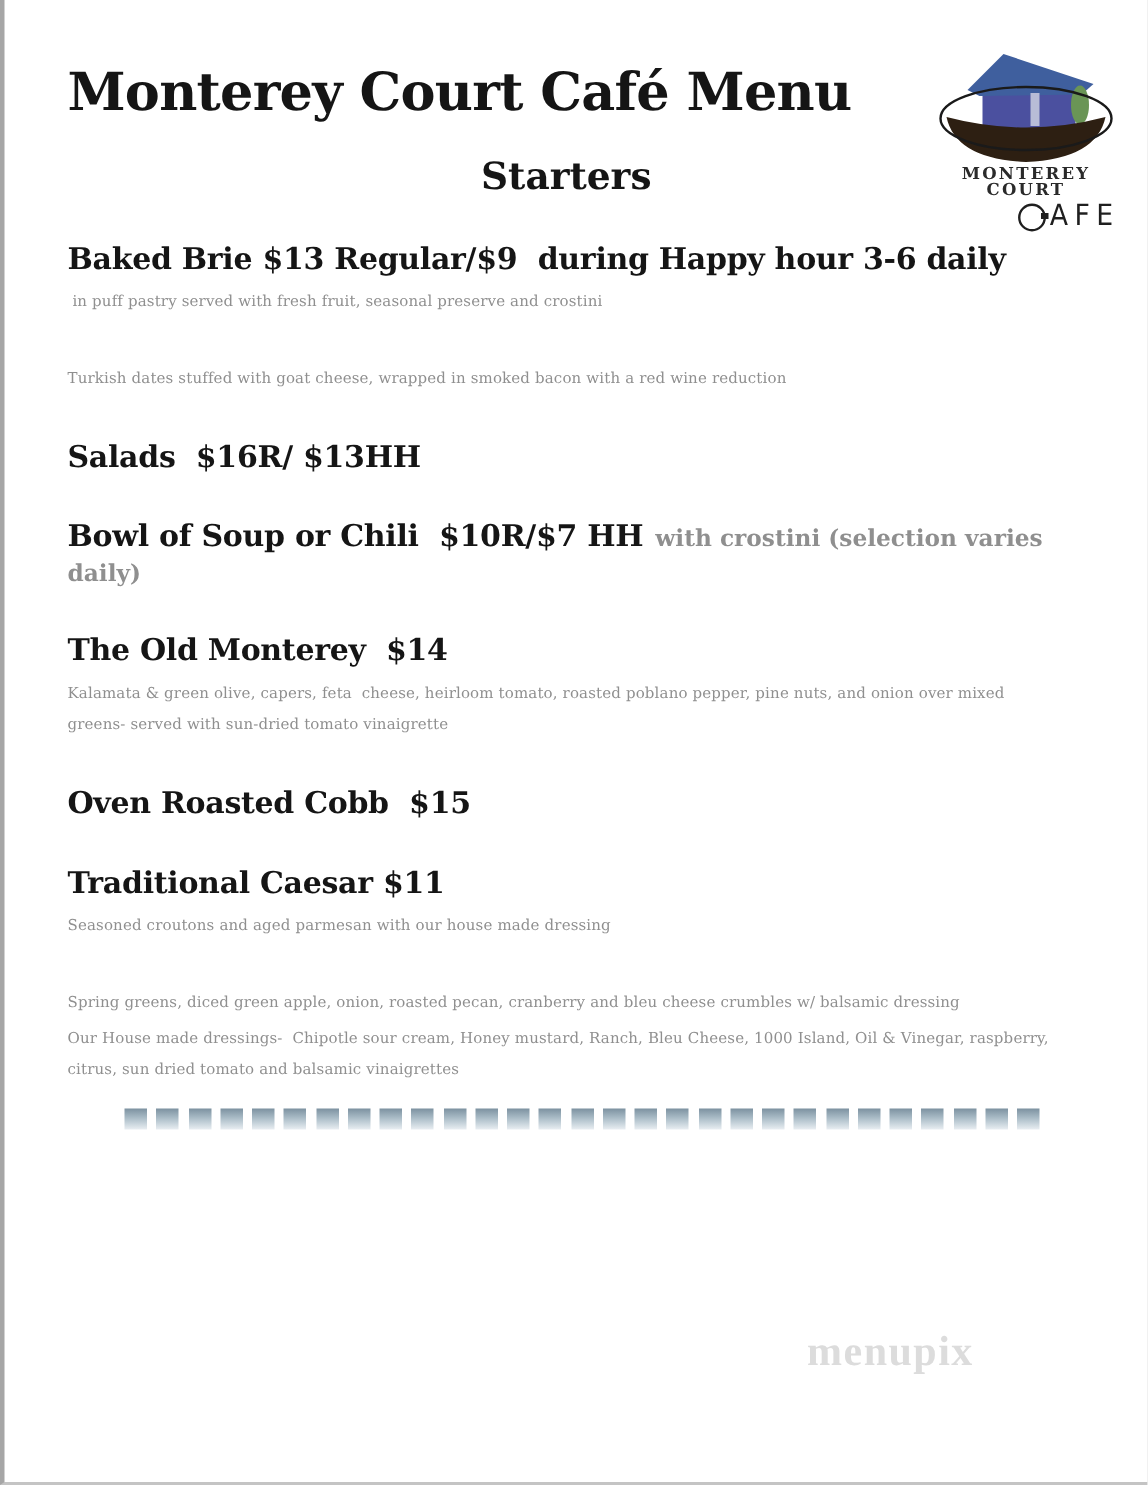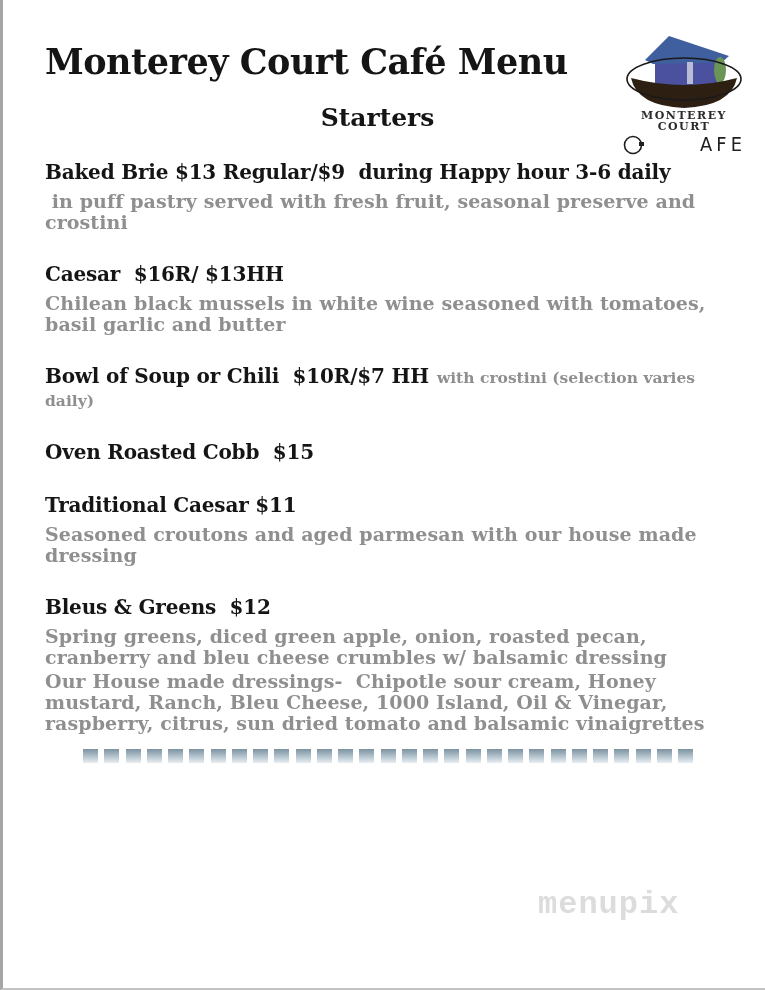--- a/index.html
+++ b/index.html
@@ -40,21 +40,21 @@
     font-size: 11px;
     font-weight: 700;
     letter-spacing: 1.5px;
     color: #2a2a2a;
     line-height: 11px;
     text-align: center;
   }
   .cafe-row {
     display: flex;
     align-items: center;
-    justify-content: space-between;
+    justify-content: flex-end;
     margin-top: 1px;
     gap: 1px;
   }
   .cafe-rest {
     font-family: "DejaVu Sans", sans-serif;
     font-weight: 400;
     font-size: 17px;
     letter-spacing: 4px;
     color: #1f1f1f;
     transform: scale(1.05, 1.15);
@@ -81,22 +81,22 @@
   }
   .item-title-suffix {
     color: #8f8f8f;
     font-size: 15.5px;
     font-weight: 700;
     margin-left: 8px;
     letter-spacing: 0;
   }
   .desc-text {
     margin-top: 7px;
-    font-size: 19px;
-    font-weight: 700;
+    font-size: 10px;
+    font-weight: 400;
     line-height: 21px;
     color: #8f8f8f;
     letter-spacing: 0.1px;
     white-space: pre-wrap;
   }
   .section-note { margin-top: 3px; }
 
   
   .tear-border {
     margin: 15px 17px 0 38px;
@@ -106,22 +106,22 @@
   .tear-sq {
     width: 15px;
     height: 14px;
     background: linear-gradient(to bottom, #7c91a0 0%, #aabcc7 45%, #e9eef2 100%);
   }
   .watermark {
     position: absolute;
     z-index: 1;
     left: 535px;
     top: 886px;
-    font-family: Liberation Mono, monospace;
-    font-size: 32px;
+    font-family: Liberation Serif, serif;
+    font-size: 28px;
     font-weight: 700;
     letter-spacing: 1px;
     color: #dcdcdc;
   }
 </style>
 </head>
 <body>
 
 <div class="page">
   <div class="content">
@@ -130,47 +130,50 @@
   <section class="menu-section">
     <h2 class="section-title">Starters</h2>
     <div class="items">
   <div class="menu-item">
     <h3 class="item-title"><span class="item-title-main">Baked Brie $13 Regular/$9  during Happy hour 3-6 daily</span></h3>
   <div class="desc-text"> in puff pastry served with fresh fruit, seasonal preserve and crostini</div>
             </div>
 
 
   <div class="menu-item">
-            </div>
-
-  <div class="menu-item">
-    <h3 class="item-title"><span class="item-title-main">Caesar  $16R/ $13HH</span></h3>
-  <div class="desc-text">Chilean black mussels in white wine seasoned with tomatoes, basil garlic and butter</div>
+  <div class="desc-text">Turkish dates stuffed with goat cheese, wrapped in smoked bacon with a red wine reduction</div>
+            </div>
+
+  <div class="menu-item">
+    <h3 class="item-title"><span class="item-title-main">Salads  $16R/ $13HH</span></h3>
             </div>
 
   <div class="menu-item">
     <h3 class="item-title"><span class="item-title-main">Bowl of Soup or Chili  $10R/$7 HH</span><span class="item-title-suffix">with crostini (selection varies daily)</span></h3>
   </div>
 </div>
   </section>
 
   <section class="menu-section">
     <div class="items">
+  <div class="menu-item">
+    <h3 class="item-title"><span class="item-title-main">The Old Monterey  $14</span></h3>
+  <div class="desc-text">Kalamata &amp; green olive, capers, feta  cheese, heirloom tomato, roasted poblano pepper, pine nuts, and onion over mixed greens- served with sun-dried tomato vinaigrette</div>
+            </div>
 
   <div class="menu-item">
     <h3 class="item-title"><span class="item-title-main">Oven Roasted Cobb  $15</span></h3>
             </div>
 
   <div class="menu-item">
     <h3 class="item-title"><span class="item-title-main">Traditional Caesar $11</span></h3>
   <div class="desc-text">Seasoned croutons and aged parmesan with our house made dressing</div>
             </div>
 
   <div class="menu-item">
-    <h3 class="item-title"><span class="item-title-main">Bleus &amp; Greens  $12</span></h3>
   <div class="desc-text">Spring greens, diced green apple, onion, roasted pecan, cranberry and bleu cheese crumbles w/ balsamic dressing</div>
             </div>
 <div class="desc-text section-note">Our House made dressings-  Chipotle sour cream, Honey mustard, Ranch, Bleu Cheese, 1000 Island, Oil &amp; Vinegar, raspberry, citrus, sun dried tomato and balsamic vinaigrettes</div>
           </div>
   </section>
 </div>
     <div class="tear-border">
         <span class="tear-sq"></span>
         <span class="tear-sq"></span>
         <span class="tear-sq"></span>

